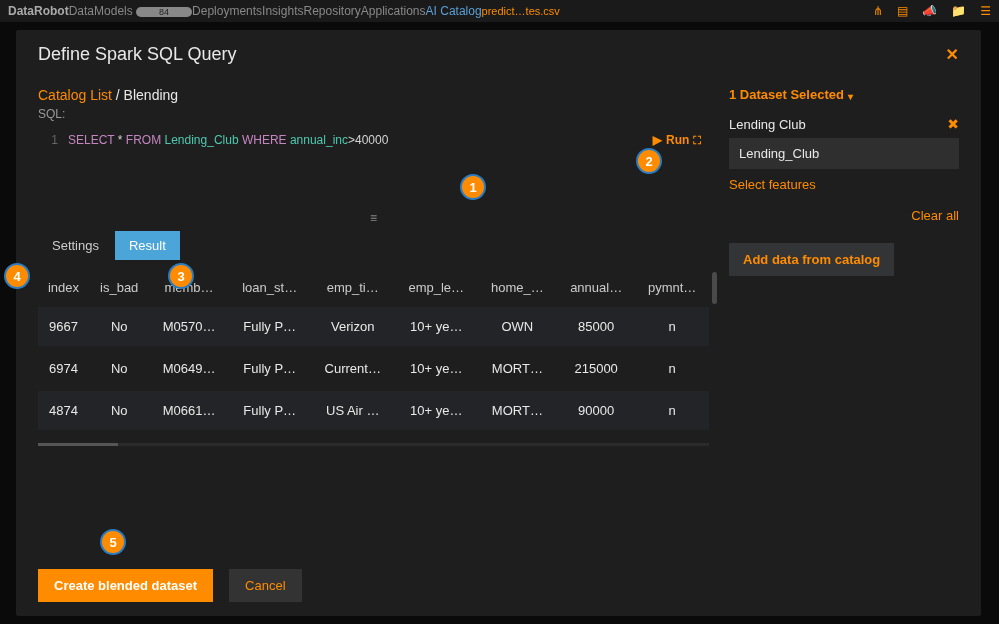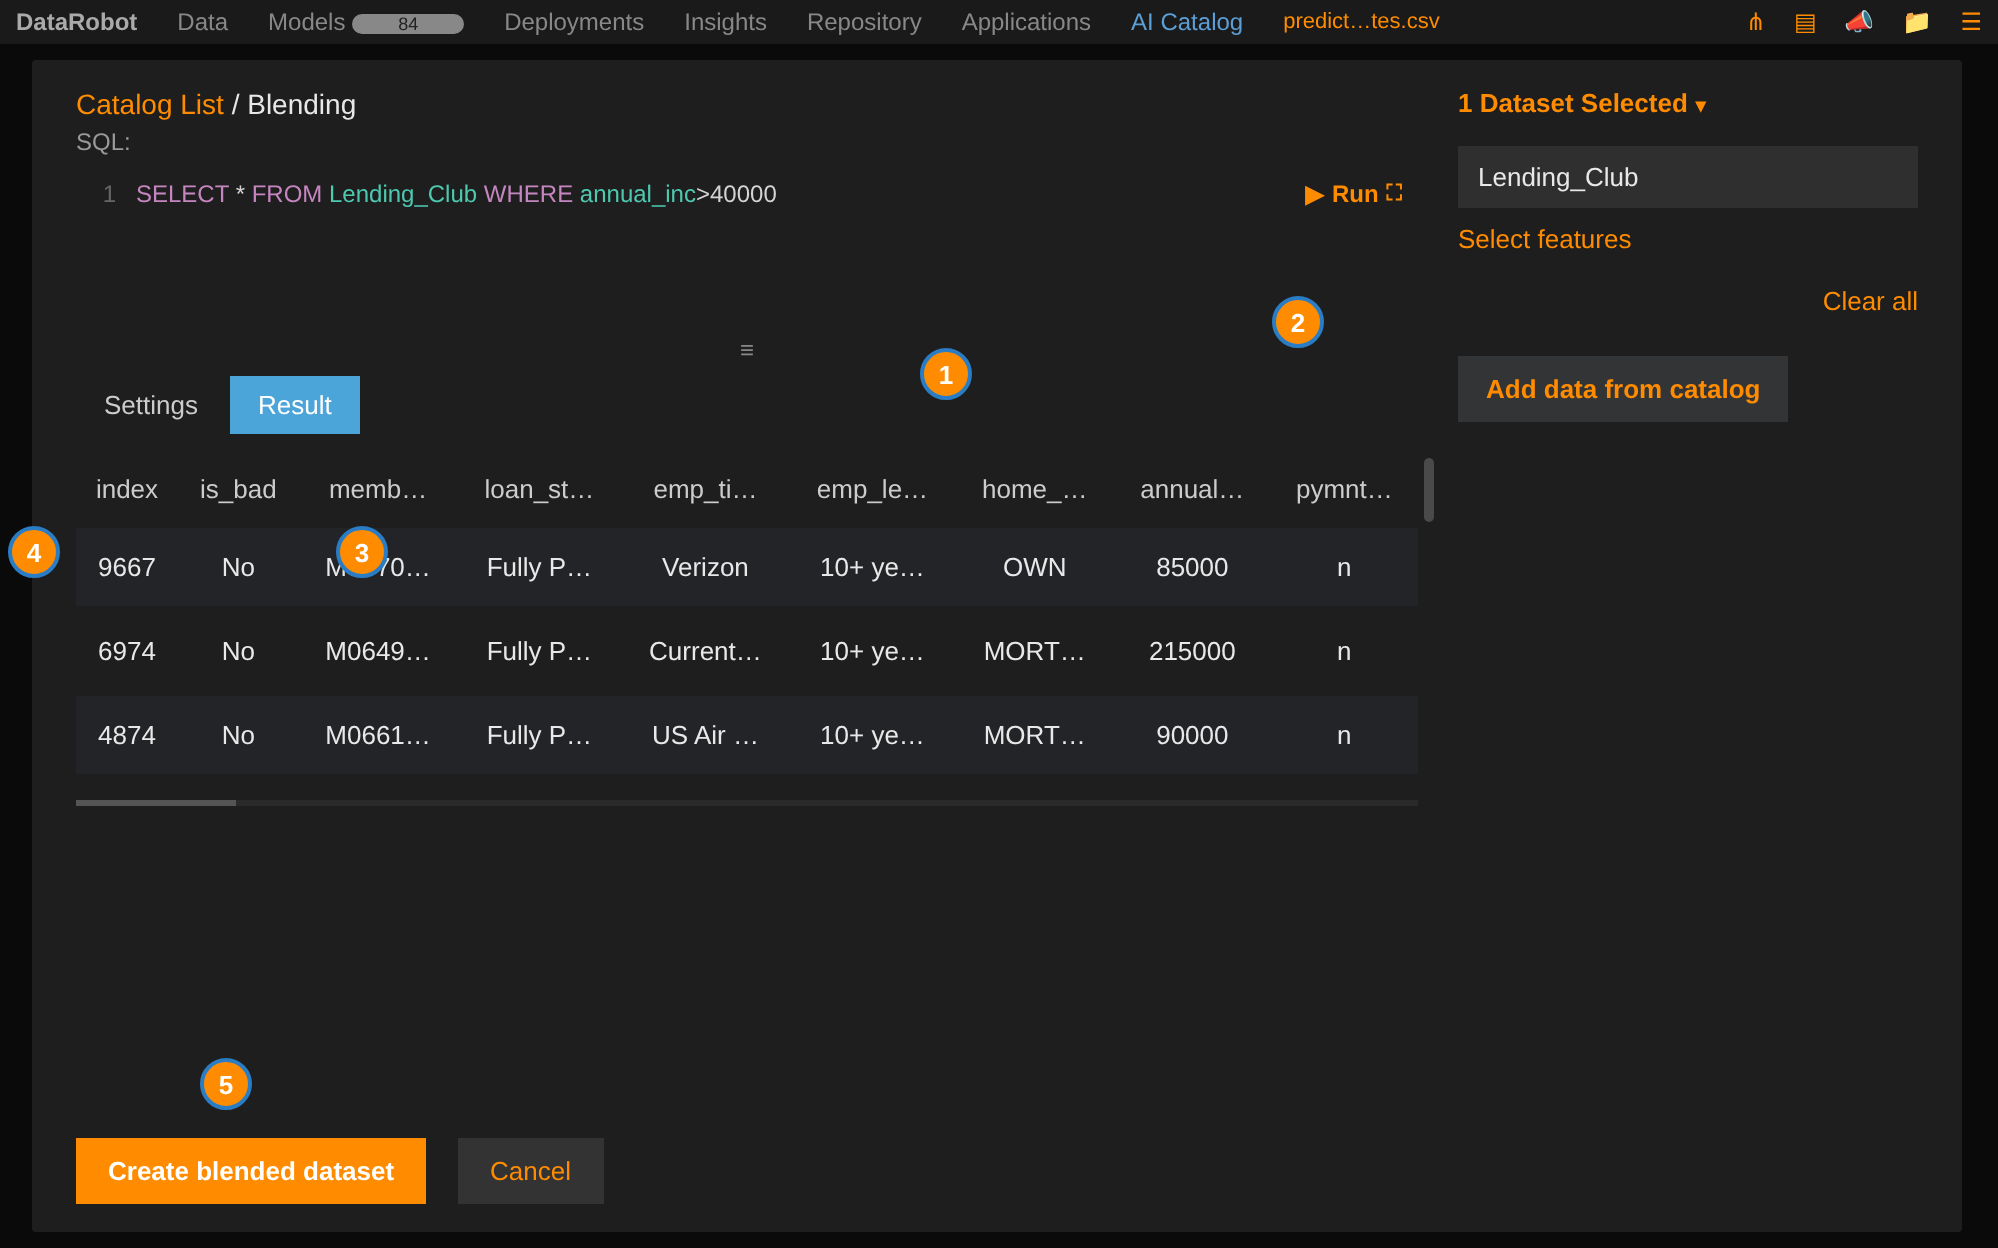--- a/index.html
+++ b/index.html
@@ -1,17 +1,17 @@
 <!DOCTYPE html>
 <html><head>
 <meta charset="utf-8">
 <style>
 *{box-sizing:border-box;margin:0;padding:0;font-family:-apple-system,BlinkMacSystemFont,"Segoe UI",Arial,sans-serif}
 body{background:#0a0a0a;width:999px;height:624px;overflow:hidden;position:relative}
-.topbar{height:22px;background:#1a1a1a;display:flex;align-items:center;padding:0 8px;gap:20px;color:#888;font-size:12px}
+.topbar{height:22px;background:#1a1a1a;display:flex;align-items:center;padding:0 8px;gap:0;color:#888;font-size:12px}
 .topbar-logo{color:#aaa;font-weight:600}
 .topbar-item{color:#888;cursor:pointer}
 .topbar-item.active{color:#5b9fd6}
 .topbar-badge{background:#888;color:#222;border-radius:8px;padding:0 23px;font-size:9px}
 .topbar-file{color:#ff8c00;font-size:11px}
 .topbar-icons{margin-left:auto;display:flex;gap:14px;color:#ff8c00}
 .modal{position:absolute;top:30px;left:16px;right:18px;bottom:8px;background:#1e1e1e;border-radius:2px;padding:14px 22px}
 .modal-header{display:flex;justify-content:space-between;align-items:center;margin-bottom:22px}
 .modal-title{color:#e8e8e8;font-size:18px;font-weight:400}
 .close-icon{color:#ff8c00;font-size:16px;cursor:pointer;font-weight:bold}
@@ -78,20 +78,24 @@
   <span class="topbar-icons">
     <span>⋔</span>
     <span>▤</span>
     <span>📣</span>
     <span>📁</span>
     <span>☰</span>
   </span>
 </div>
 
 <div class="modal">
+  <div class="modal-header">
+    <div class="modal-title">Define Spark SQL Query</div>
+    <div class="close-icon">✕</div>
+  </div>
 
   <div class="content">
     <div class="left">
       <div class="breadcrumb">
         <span class="breadcrumb-link">Catalog List</span>
         <span class="breadcrumb-sep"> / </span>
         <span class="breadcrumb-cur">Blending</span>
       </div>
       <div class="sql-label">SQL:</div>
       <div class="editor-wrap">
@@ -166,20 +170,24 @@
         </table>
         <div class="scroll-h"></div>
       </div>
     </div>
 
     <div class="right">
       <div class="side-link">
         <span>1 Dataset Selected</span>
           <span class="chev">▾</span>
       </div>
+      <div class="ds-row">
+        <span class="ds-name">Lending Club</span>
+        <span class="ds-remove">✖</span>
+      </div>
       <div class="ds-alias">Lending_Club</div>
       <div class="sel-feat">Select features</div>
       <div class="clear-all">Clear all</div>
       <button class="add-data">Add data from catalog</button>
     </div>
   </div>
 
   <div class="buttons">
     <button class="btn-primary">Create blended dataset</button>
     <button class="btn-secondary">Cancel</button>

